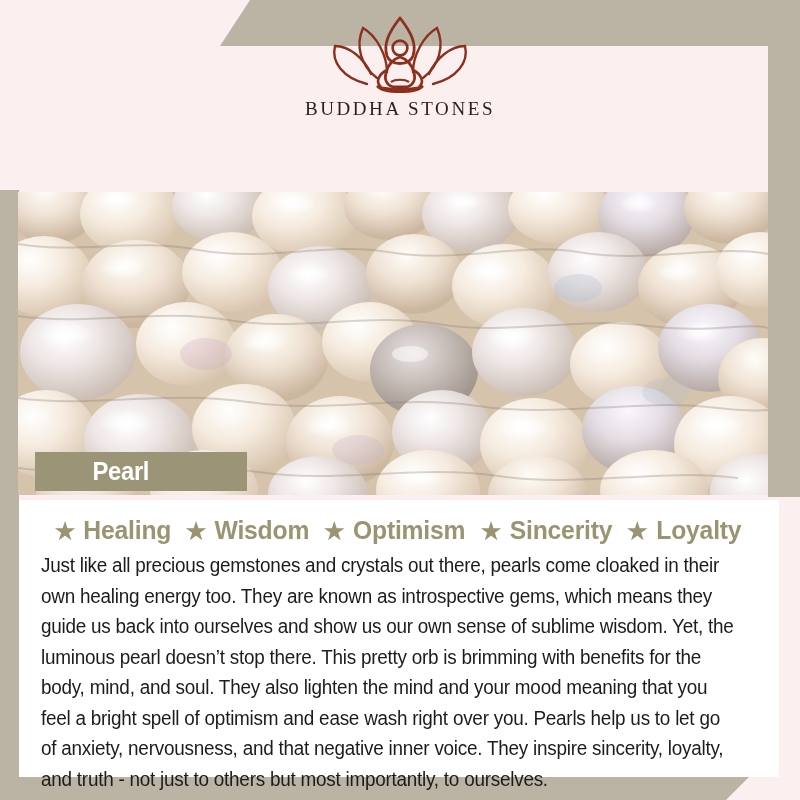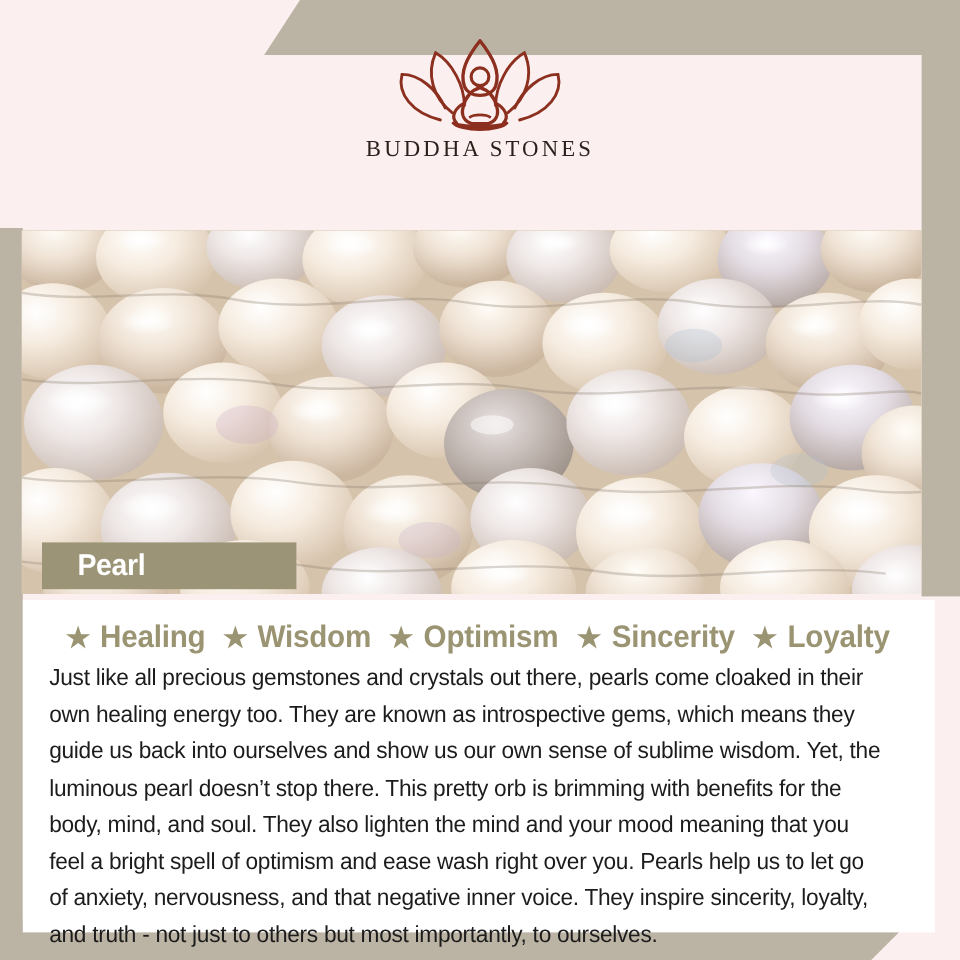--- a/index.html
+++ b/index.html
@@ -66,21 +66,21 @@
   .header {
     position: absolute;
     top: 0;
     left: 0;
     width: 800px;
     height: 140px;
     display: flex;
     flex-direction: column;
     align-items: center;
     justify-content: flex-start;
-    padding-top: 28px;
+    padding-top: 12px;
     box-sizing: border-box;
     z-index: 4;
   }
   .logo-mark {
     width: 150px;
     height: 84px;
     display: block;
   }
   .logo-wordmark {
     margin-top: 2px;
@@ -133,21 +133,21 @@
   
   .stone-banner {
     position: absolute;
     left: 35px;
     top: 452px;
     width: 212px;
     height: 39px;
     background: #9b9476;
     display: flex;
     align-items: center;
-    padding-left: 28px;
+    padding-left: 56px;
     box-sizing: border-box;
     z-index: 6;
   }
   .stone-banner-text {
     color: #ffffff;
     font-size: 25px;
     font-weight: bold;
     letter-spacing: -0.3px;
     transform: scaleX(0.95);
   }

